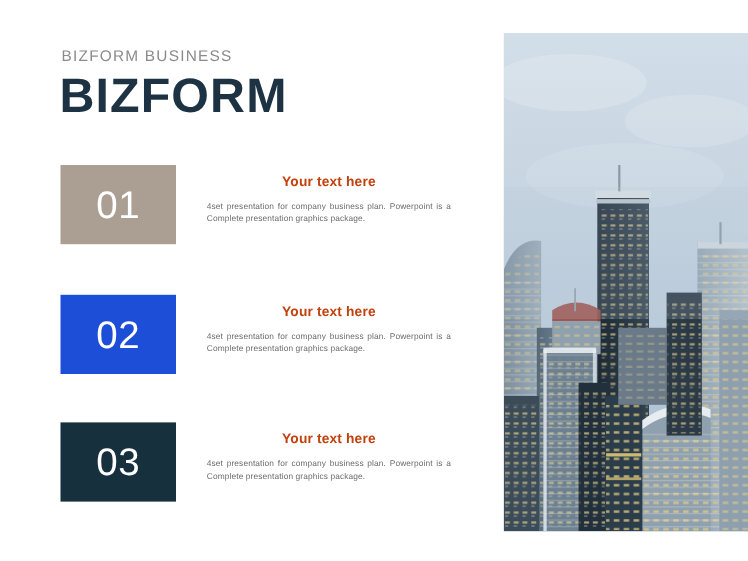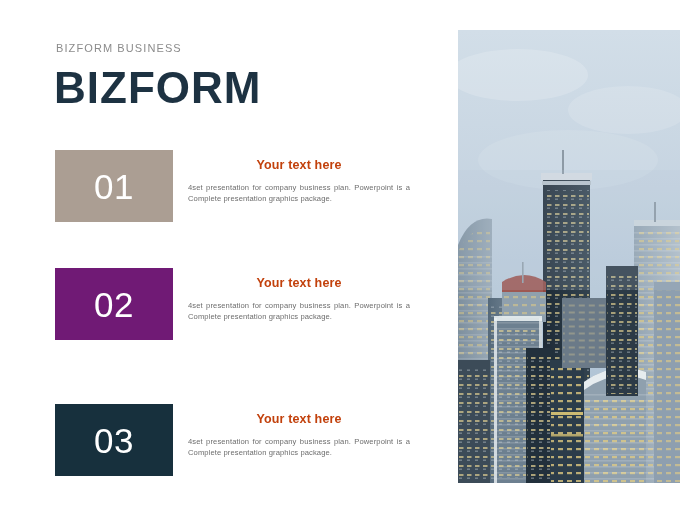--- a/index.html
+++ b/index.html
@@ -7,49 +7,49 @@
     width:680px;height:510px;overflow:hidden;
     background:#ffffff;
     font-family:"Liberation Sans", sans-serif;
     position:relative;
   }
   .slide{position:absolute;inset:0;background:#fff;}
 
   
   .eyebrow{
     position:absolute;left:56px;top:42px;
-    font-size:11px;letter-spacing:1.1px;color:#8b8b8b;
+    font-size:14px;letter-spacing:1.1px;color:#8b8b8b;
     font-family:"Liberation Sans", sans-serif;
     white-space:nowrap;
   }
   .page-title{
     position:absolute;left:54px;top:64px;
     font-size:44px;line-height:48px;font-weight:bold;
     letter-spacing:1.0px;color:#1d3242;
     white-space:nowrap;
   }
 
   
   .row{position:absolute;left:55px;width:360px;height:90px;}
   .row-1{top:150px;}
   .row-2{top:268px;}
-  .row-3{top:404px;}
+  .row-3{top:384px;}
 
   .num-box{
     position:absolute;left:0;top:0;
-    width:118px;height:72px;
+    width:105px;height:72px;
     display:flex;align-items:center;justify-content:center;
   }
   .num-box .num{
     color:#ffffff;font-size:35px;font-weight:normal;
     letter-spacing:0.5px;line-height:1;
     font-family:"Liberation Sans", sans-serif;
   }
   .box-1{background:#ab9e93;}
-  .box-2{background:#701a75;}
+  .box-2{background:#1d4ed8;}
   .box-3{background:#17303d;}
 
   .row-text{position:absolute;left:133px;top:8px;width:222px;}
   .row-title{
     font-size:12.5px;font-weight:bold;color:#c2410c;
     letter-spacing:0.15px;margin:0 0 10px 0;text-align:center;
   }
   .row-body{
     font-size:7.6px;line-height:11px;color:#6d6d6d;
     text-align:justify;margin:0;letter-spacing:0.1px;

